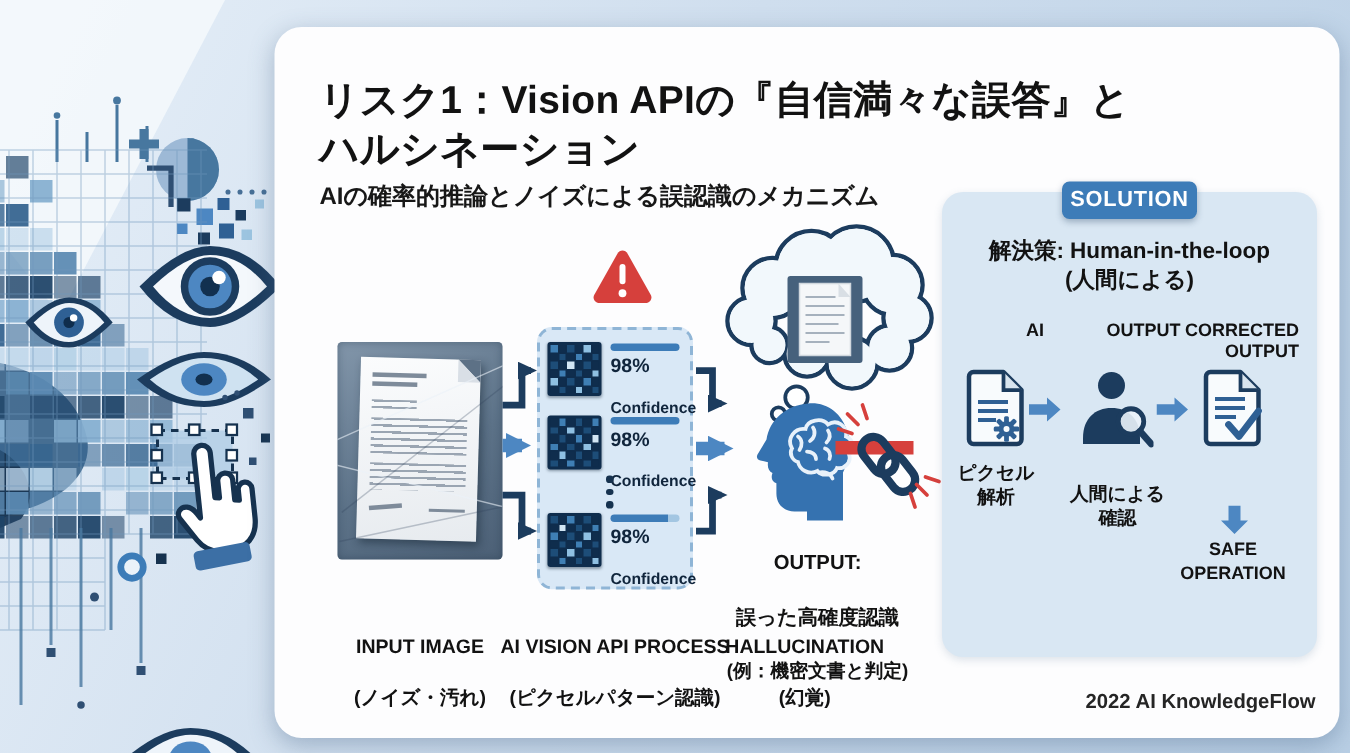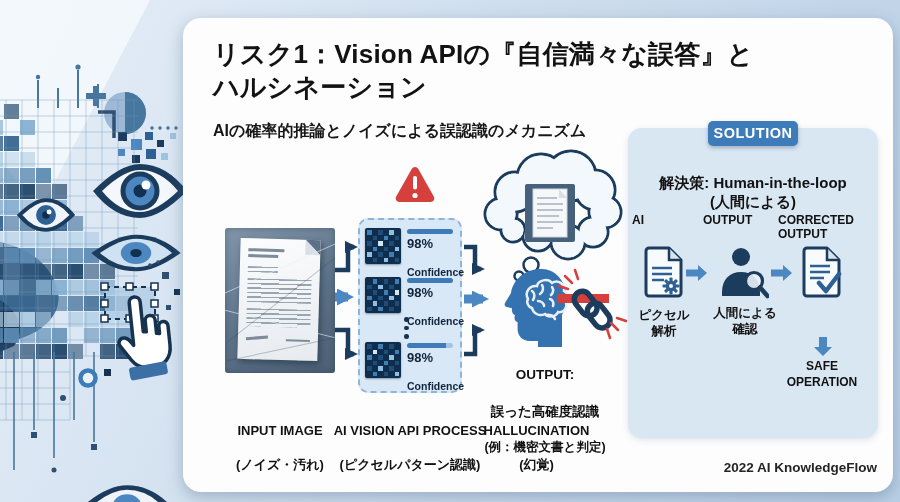--- a/index.html
+++ b/index.html
@@ -4,21 +4,21 @@
 <style>
   html,body{margin:0;padding:0;background:#9fb6cc;}
   *{box-sizing:border-box;font-family:"Liberation Sans","DejaVu Sans",sans-serif;}
   .canvas{position:relative;width:900px;height:502px;overflow:hidden;
     background:linear-gradient(115deg,#e6eff8 0%,#cfdeee 45%,#b9cfe5 100%);}
   svg{display:block;}
   .deco{position:absolute;left:0;top:0;}
   .card{position:absolute;left:183px;top:18px;width:710px;height:474px;background:#fdfdfe;
     border-radius:18px;box-shadow:0 5px 16px rgba(70,100,135,.38);}
   .abs{position:absolute;}
-  .title{left:30px;top:20px;width:600px;font-size:26px;font-weight:800;color:#121212;line-height:1.27;letter-spacing:.2px;}
+  .title{left:30px;top:32px;width:600px;font-size:26px;font-weight:800;color:#121212;line-height:1.27;letter-spacing:.2px;}
   .subtitle{left:30px;top:103px;width:430px;font-size:16px;font-weight:800;color:#171717;}
   
   .input-panel{left:42px;top:210px;width:110px;height:145px;border-radius:3px;
     background:linear-gradient(150deg,#8296aa 0%,#5c7288 55%,#4c6076 100%);box-shadow:inset 0 0 6px rgba(20,40,60,.35);overflow:hidden;}
   .docpaper{position:absolute;left:14px;top:11px;width:80px;height:121px;background:linear-gradient(170deg,#fbfcfd,#e7ebef);
     transform:rotate(1.6deg);box-shadow:2px 3px 6px rgba(15,30,45,.45);}
   .fold1{position:absolute;top:0;right:0;width:0;height:0;border-top:15px solid #5d7186;border-left:15px solid transparent;}
   .fold2{position:absolute;top:0;right:0;width:0;height:0;border-bottom:15px solid #d9dfe6;border-right:15px solid transparent;transform:translate(0,0);}
   .dline{position:absolute;background:#7e8b9a;}
   .dpar{position:absolute;left:8px;width:64px;background:repeating-linear-gradient(#9aa5b2 0,#9aa5b2 1.5px,transparent 1.5px,transparent 4.5px);}
@@ -36,22 +36,22 @@
   .vdots{left:221px;top:299px;display:flex;flex-direction:column;gap:4px;}
   .vdots i{width:4.5px;height:4.5px;border-radius:50%;background:#16324f;}
   .flow{position:absolute;left:0;top:0;pointer-events:none;}
   
   .blabel{font-size:13px;font-weight:800;color:#121212;text-align:center;line-height:1.3;white-space:pre-line;}
   .outblock{left:282px;top:330px;width:160px;text-align:center;font-weight:800;color:#121212;font-size:13.5px;line-height:1.35;white-space:pre-line;}
   
   .solution{left:445px;top:110px;width:250px;height:310px;background:#d9e7f3;border-radius:14px;box-shadow:0 2px 6px rgba(90,120,150,.2);}
   .badge{left:525px;top:103px;width:90px;height:25px;background:#3d7cb8;border-radius:5px;color:#fff;
     font-size:14.5px;font-weight:800;text-align:center;line-height:25px;letter-spacing:.5px;box-shadow:0 2px 4px rgba(40,70,100,.35);}
-  .shead{width:250px;text-align:center;font-weight:800;color:#121212;font-size:15px;margin-top:16px;}
-  .scol{font-size:12px;font-weight:800;color:#121212;text-align:left;line-height:1.15;}
+  .shead{width:250px;text-align:center;font-weight:800;color:#121212;font-size:15px;}
+  .scol{font-size:12px;font-weight:800;color:#121212;text-align:right;line-height:1.15;}
   .scap{font-size:12.5px;font-weight:800;color:#121212;text-align:center;line-height:1.3;white-space:pre-line;}
   .snote{left:451px;top:381px;width:238px;font-size:12px;font-weight:800;color:#121212;text-align:center;line-height:1.4;white-space:pre-line;}
   .credit{right:16px;top:442px;font-size:13.5px;font-weight:700;color:#252525;}
 </style>
 </head>
 <body>
 
 <div class="canvas">
 
   <svg class="deco" width="220" height="502" viewBox="0 0 220 502">
@@ -525,21 +525,21 @@
     </svg>
     <svg class="abs" style="left:503px;top:246px;" width="22" height="18" viewBox="0 0 22 18">
       <polygon points="0,5.5 12,5.5 12,1 21,9 12,17 12,12.5 0,12.5" fill="#4d87c2"></polygon>
     </svg>
     <svg class="abs" style="left:588px;top:246px;" width="22" height="18" viewBox="0 0 22 18">
       <polygon points="0,5.5 12,5.5 12,1 21,9 12,17 12,12.5 0,12.5" fill="#4d87c2"></polygon>
     </svg>
 
     <div class="abs scap" style="left:441px;top:289px;width:80px;">ピクセル
 解析</div>
-    <div class="abs scap" style="left:512px;top:287px;width:100px;">人間による
+    <div class="abs scap" style="left:512px;top:303px;width:100px;">人間による
 確認</div>
     <svg class="abs" style="left:631px;top:319px;" width="18" height="20" viewBox="0 0 18 20">
       <polygon points="5,0 13,0 13,10 18,10 9,19 0,10 5,10" fill="#4d87c2"></polygon>
     </svg>
     <div class="abs scap" style="left:589px;top:341px;width:100px;font-size:12px;">SAFE
 OPERATION</div>
 
     <div class="abs credit">2022 AI KnowledgeFlow</div>
   </div>
 </div>

